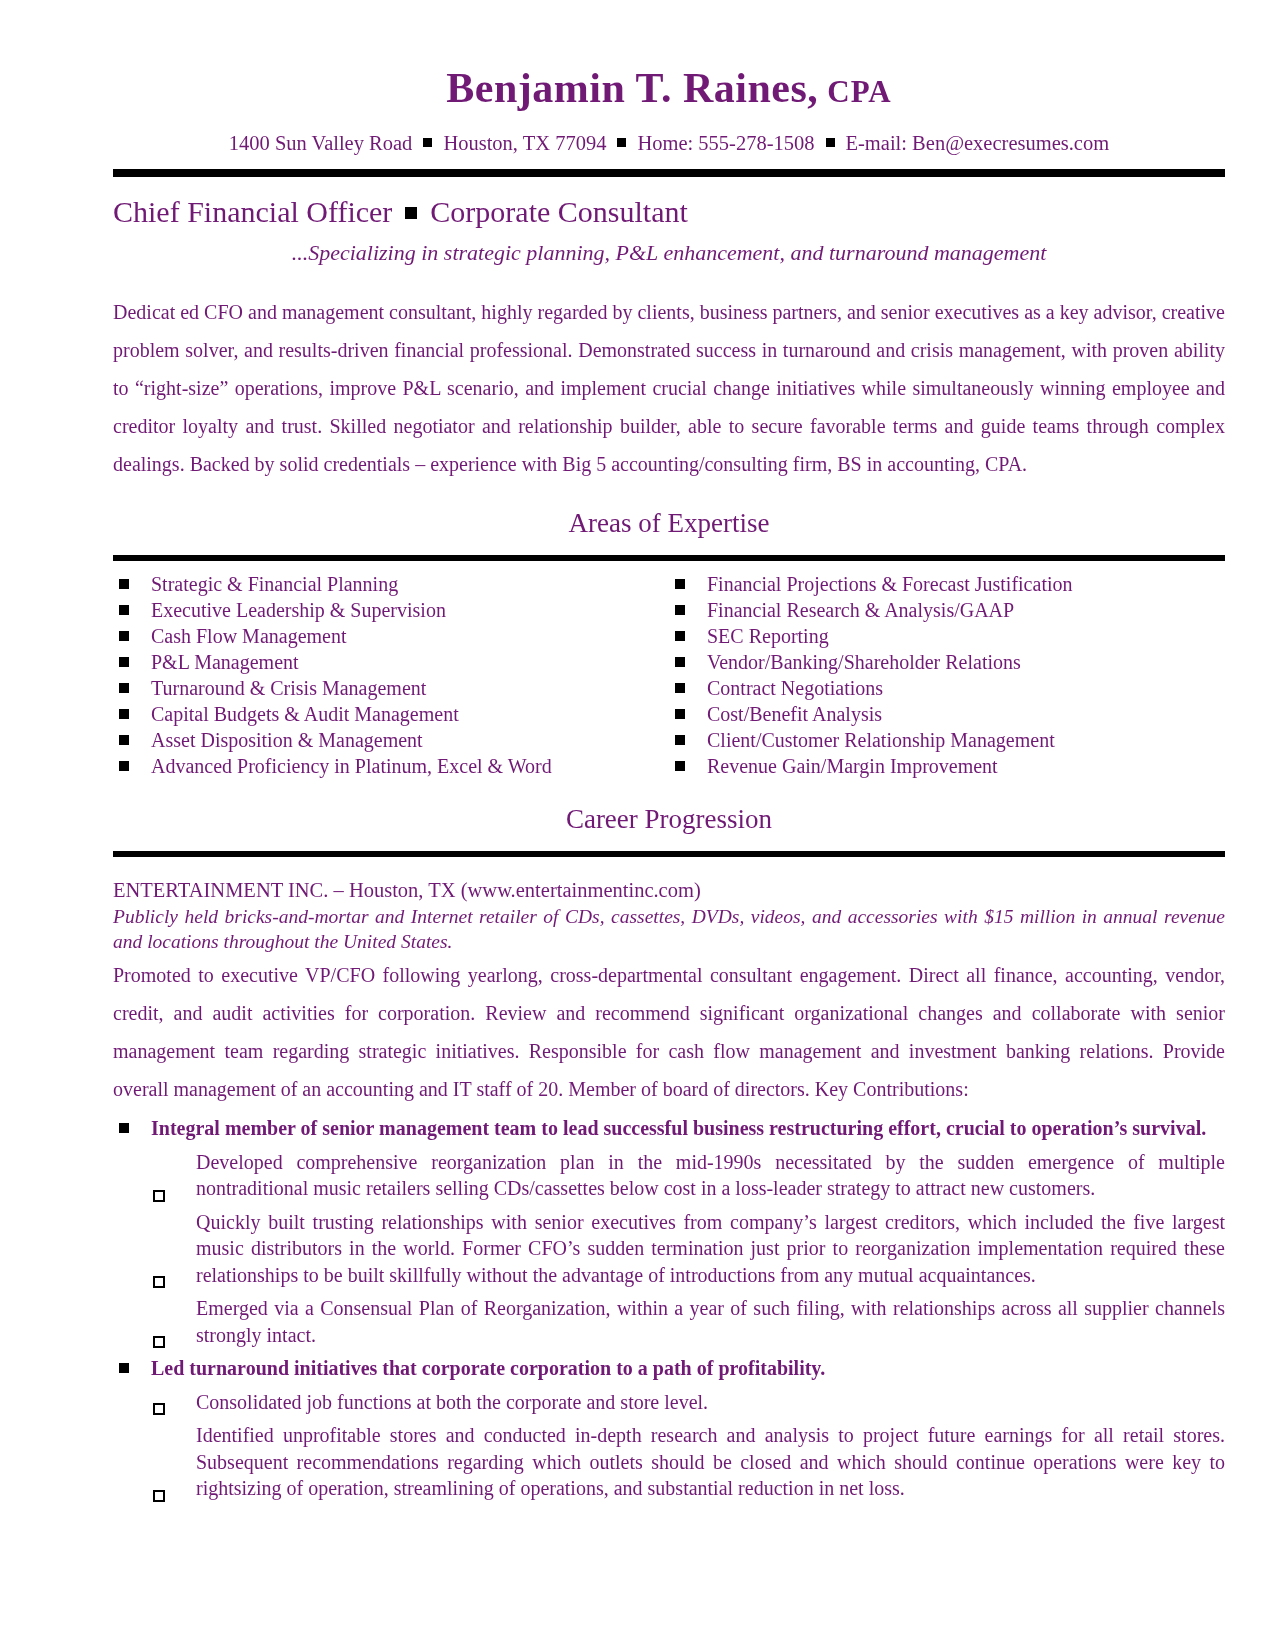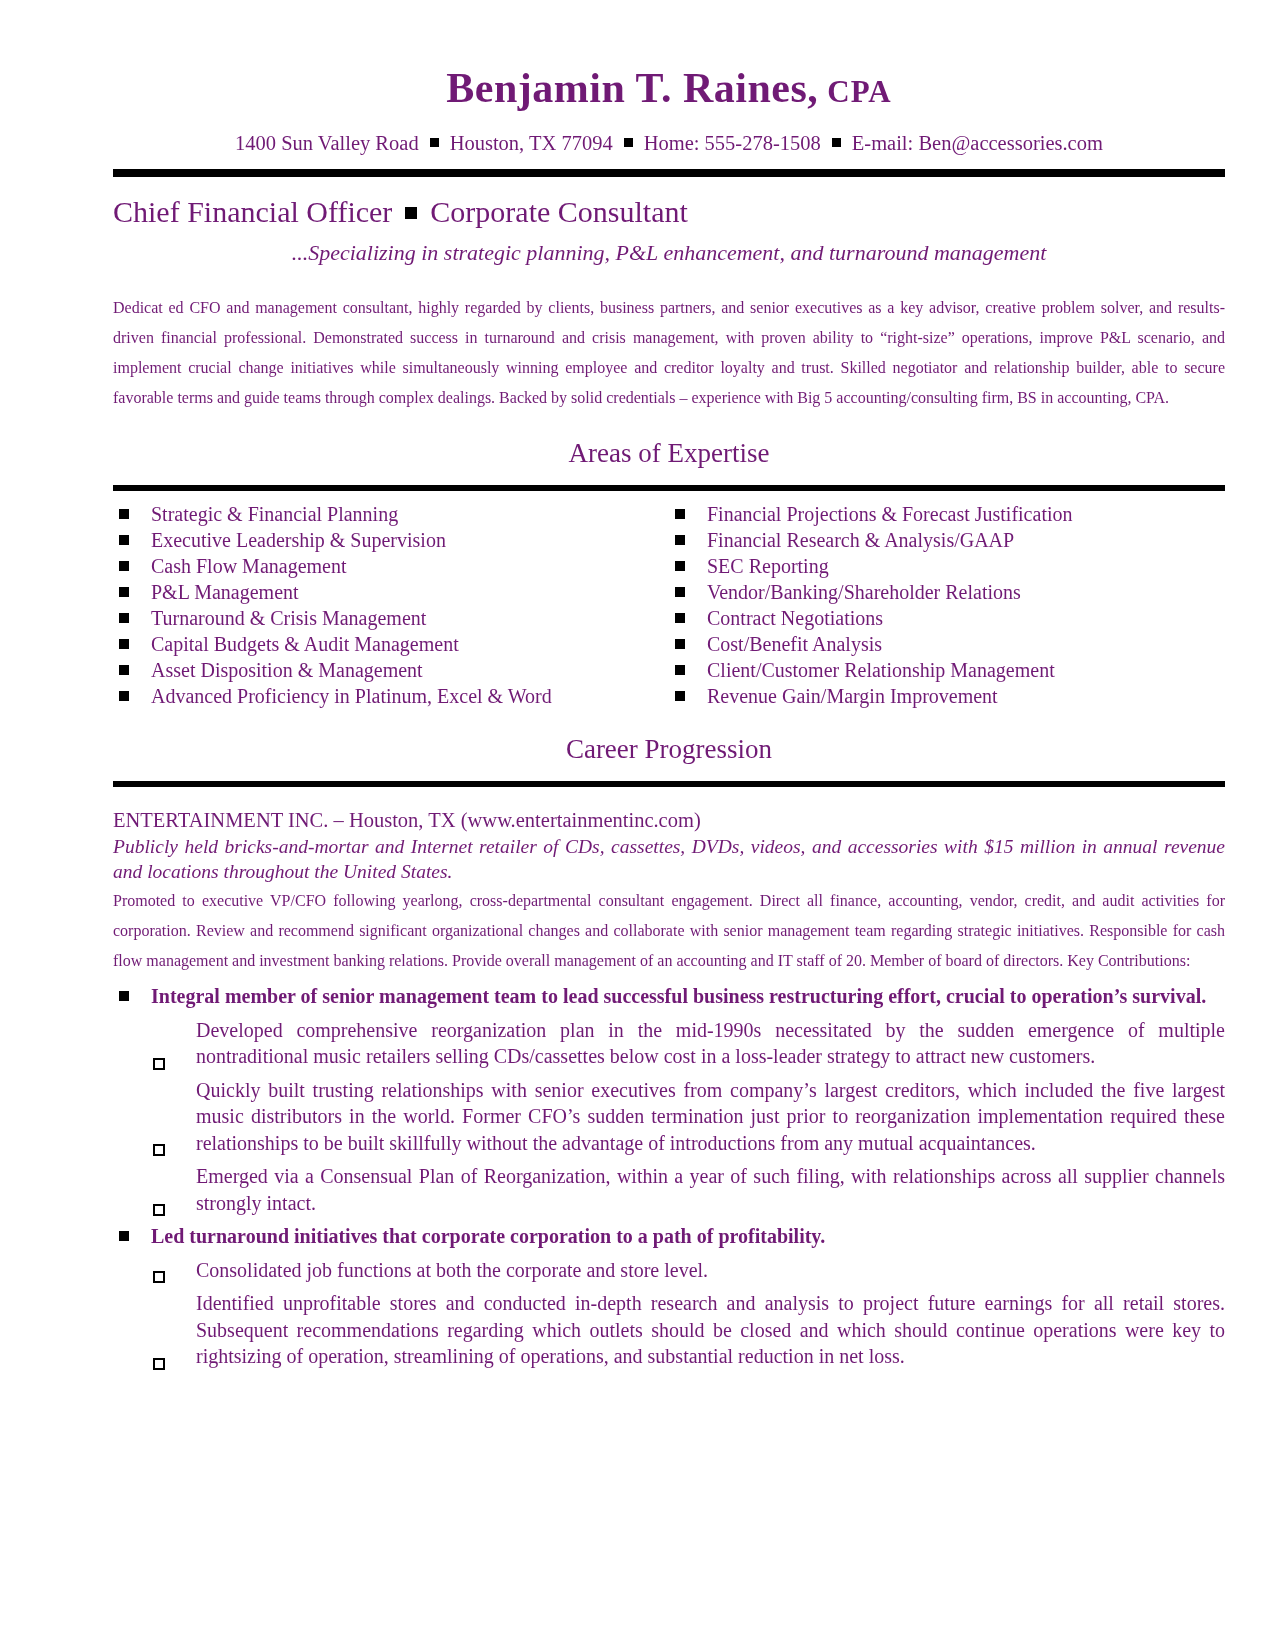--- a/index.html
+++ b/index.html
@@ -20,21 +20,21 @@
   .name-cred{font-size:31px;font-weight:700;margin-left:9px;letter-spacing:1px;}
   .contact-line{text-align:center;font-size:20.5px;margin-top:9px;white-space:nowrap;}
   .sep-sq{display:inline-block;width:9px;height:9px;background:#000;margin:0 11px;vertical-align:baseline;position:relative;top:-3px;}
   .rule-thick{height:8px;background:#000;margin-top:14px;}
   .rule-med{height:6px;background:#000;}
   
   .job-title{font-size:30px;margin-top:17px;line-height:36px;}
   .title-sq{display:inline-block;width:12px;height:12px;background:#000;margin:0 13px;vertical-align:baseline;position:relative;top:-3px;}
   .tagline{text-align:center;font-size:22px;font-style:italic;margin-top:9px;line-height:28px;}
   
-  .para{font-size:16px;line-height:30px;text-align:justify;}
+  .para{font-size:20px;line-height:38px;text-align:justify;}
   .summary{margin-top:26px;}
   
   .sec-head{text-align:center;font-size:27px;font-weight:400;margin-top:24px;line-height:33px;}
   .sec-rule{margin-top:15px;}
   
   .exp-wrap{display:flex;margin-top:10px;}
   .exp-col{list-style:none;margin:0;padding:0;width:50%;}
   .exp-col li{display:flex;align-items:flex-start;line-height:26px;font-size:20px;}
   .sq-filled{flex:none;width:10px;height:10px;background:#000;}
   .exp-col li .sq-filled{margin:8px 22px 0 6px;}
@@ -53,21 +53,21 @@
   .sq-hollow{flex:none;width:8px;height:8px;border:2px solid #000;margin:8px 31px 0 3px;background:#fff;}
   .detail-text{font-size:20px;line-height:26.5px;text-align:justify;flex:1;}
 </style>
 </head>
 <body>
 
 <div class="page">
 
   <div class="name-line"><span class="name-main">Benjamin T. Raines,</span><span class="name-cred">CPA</span></div>
 
-  <div class="contact-line"><span>1400 Sun Valley Road</span><span class="sep-sq"></span><span>Houston, TX 77094</span><span class="sep-sq"></span><span>Home: 555-278-1508</span><span class="sep-sq"></span><span>E-mail: Ben@accessories.com</span></div>
+  <div class="contact-line"><span>1400 Sun Valley Road</span><span class="sep-sq"></span><span>Houston, TX 77094</span><span class="sep-sq"></span><span>Home: 555-278-1508</span><span class="sep-sq"></span><span>E-mail: Ben@execresumes.com</span></div>
 
   <div class="rule-thick"></div>
 
   <div class="job-title"><span>Chief Financial Officer</span><span class="title-sq"></span><span>Corporate Consultant</span></div>
 
   <div class="tagline">...Specializing in strategic planning, P&amp;L enhancement, and turnaround management</div>
 
   <div class="para summary">Dedicat ed CFO and management consultant, highly regarded by clients, business partners, and senior executives as a key advisor, creative problem solver, and results-driven financial professional. Demonstrated success in turnaround and crisis management, with proven ability to “right-size” operations, improve P&amp;L scenario, and implement crucial change initiatives while simultaneously winning employee and creditor loyalty and trust. Skilled negotiator and relationship builder, able to secure favorable terms and guide teams through complex dealings. Backed by solid credentials – experience with Big 5 accounting/consulting firm, BS in accounting, CPA.</div>
 
   <div class="sec-head">Areas of Expertise</div>

